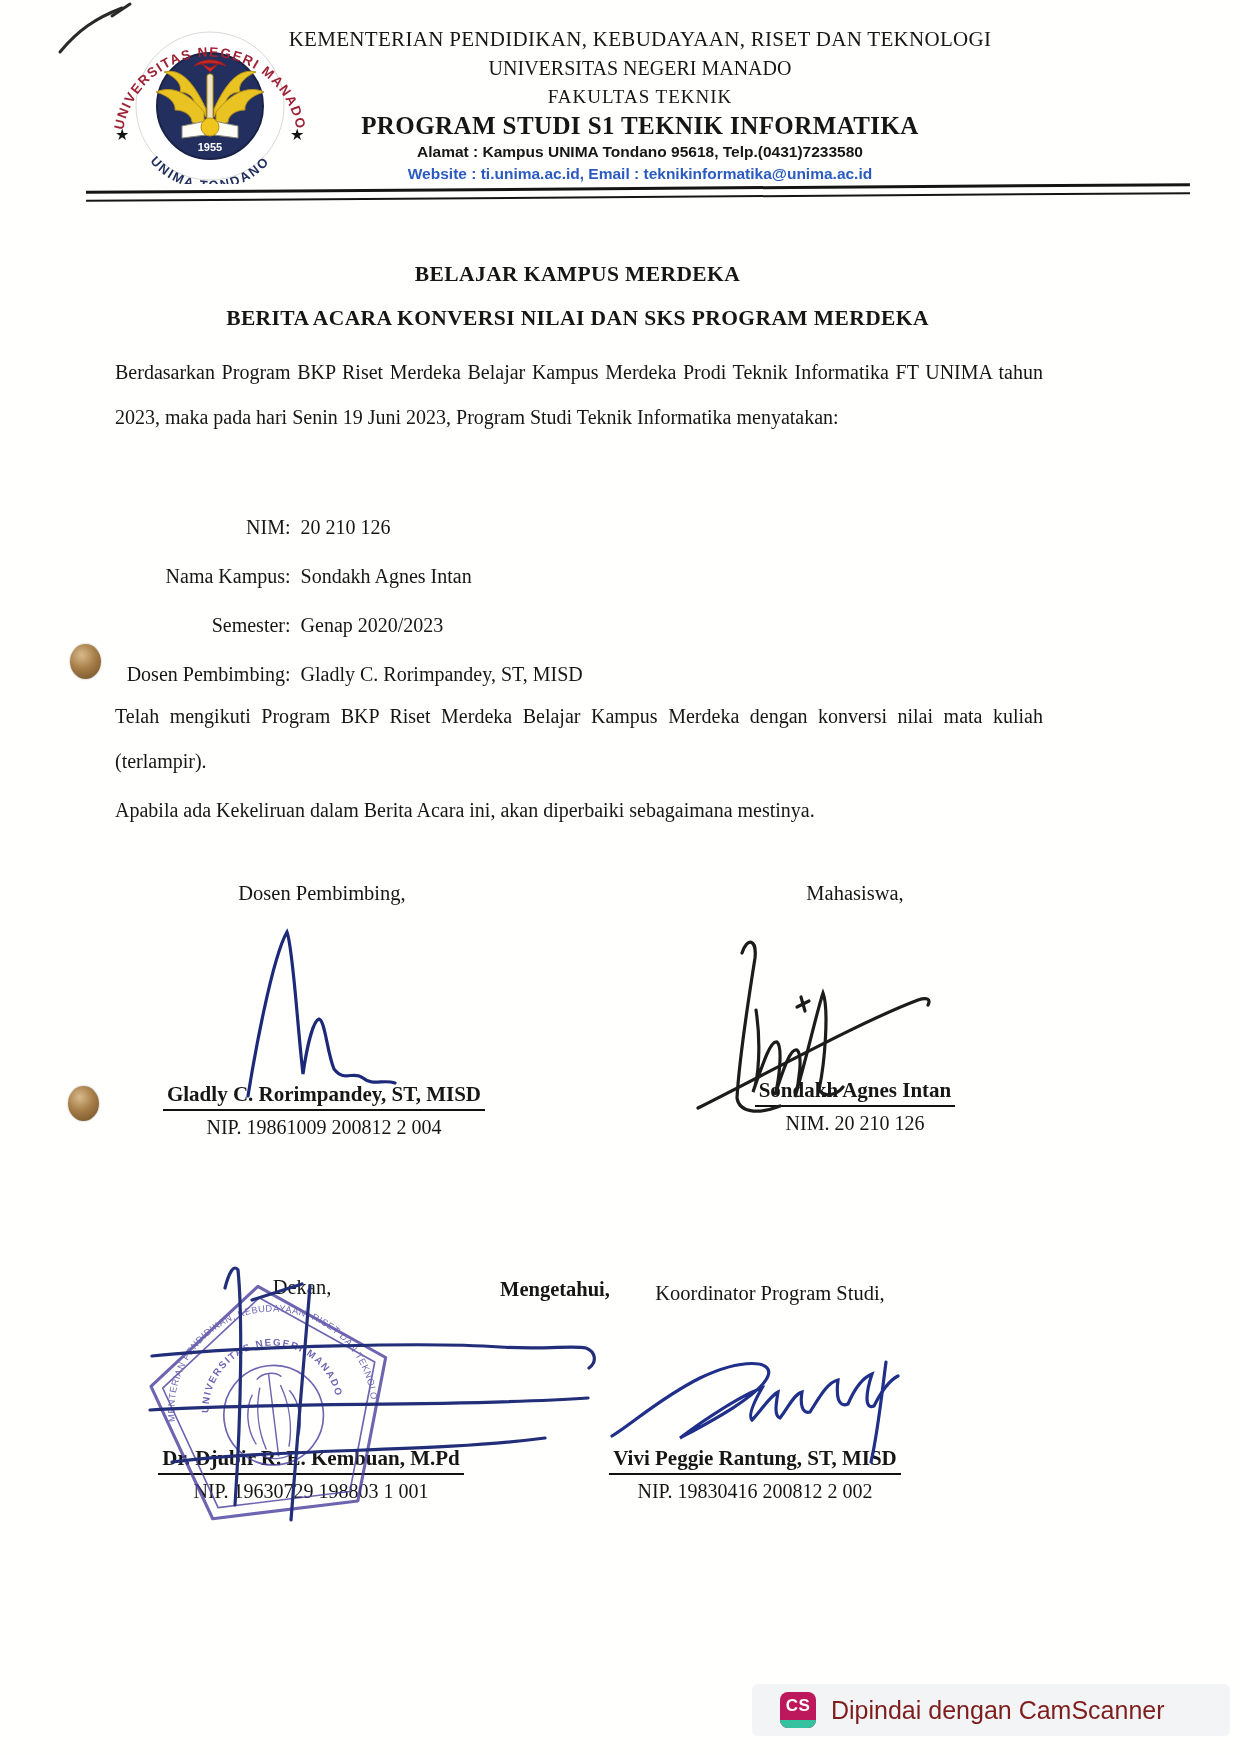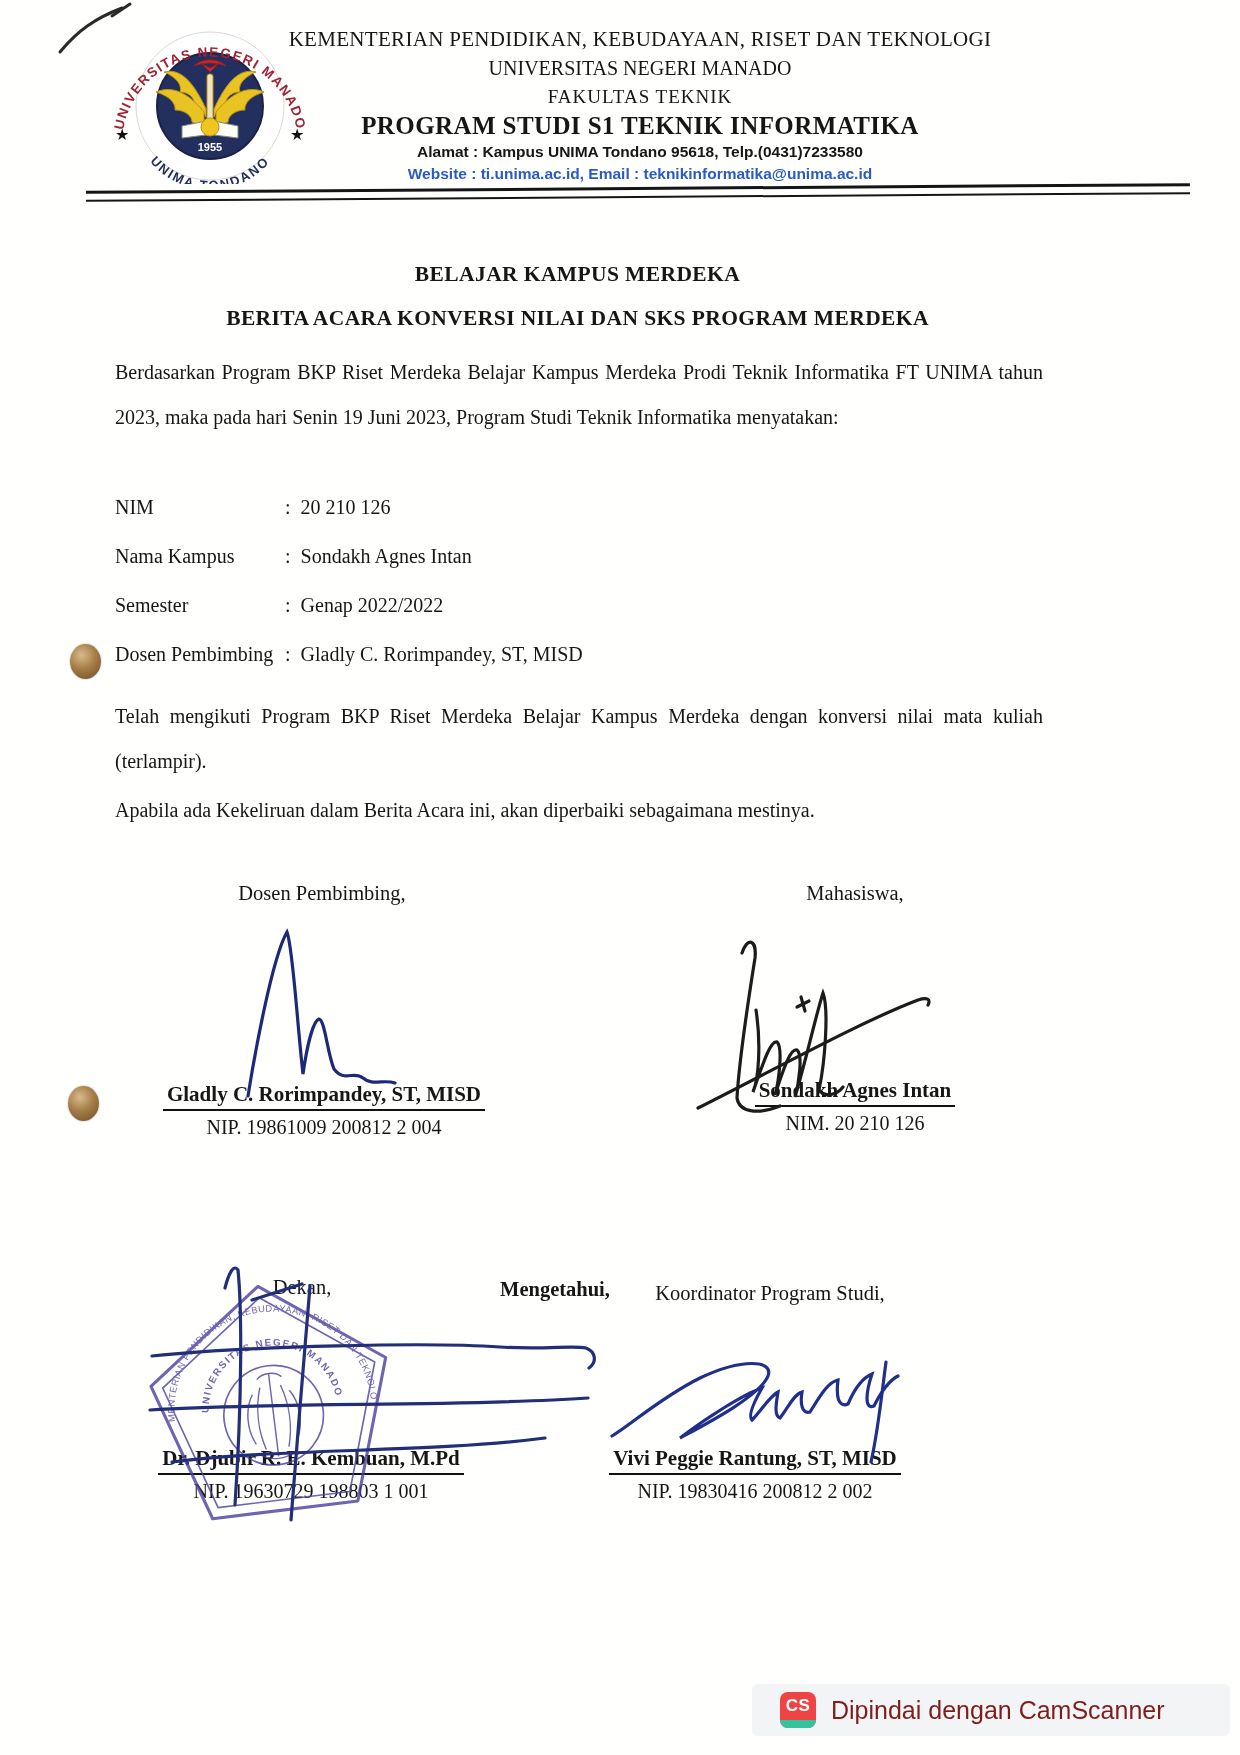--- a/index.html
+++ b/index.html
@@ -23,40 +23,40 @@
     border-top:3.5px solid #151515; border-bottom:2.5px solid #151515;
     transform:rotate(-0.4deg);}
   
   .doc-title{left:95px; top:252px; width:965px; text-align:center;
     font-weight:bold; font-size:21.5px; line-height:44px; letter-spacing:.4px;}
   .para{left:115px; width:928px; font-size:20px; line-height:45px;
     text-align:justify; text-justify:inter-word;}
   .para1{top:350px;}
   .para2{top:694px;}
   .para3{top:788px; text-align:left; white-space:nowrap;}
-  .fields{left:115px; top:496px; width:928px;}
+  .fields{left:115px; top:516px; width:928px;text-align:right;}
   .field-row{display:flex; height:49px; align-items:flex-start; font-size:20px;}
   .field-label{display:inline-block; min-width:170px;}
   .field-sep{display:inline-block; margin-right:10px;}
   
   .role{font-size:20.5px; text-align:center;}
   .sigblock{text-align:center;}
   .sig-name{font-size:21px; font-weight:bold; border-bottom:2.5px solid #111;
     display:inline-block; padding:0 4px 2px 4px; white-space:nowrap;}
   .sig-id{font-size:20px; margin-top:5px; white-space:nowrap;}
   .acknowledge{font-size:20.5px; font-weight:bold; text-align:center;}
   
   .punch{width:31px; height:35px; border-radius:50%;
     background:radial-gradient(circle at 38% 32%, #d9ba8c 0%, #a57d47 45%, #6d4d27 100%);
     box-shadow:0 0 2px rgba(0,0,0,.35);}
   
   .cs-badge{left:752px; top:1684px; width:478px; height:52px; background:#f3f4f5;
     border-radius:6px; display:flex; align-items:center; gap:15px; padding-left:28px;
     box-sizing:border-box; font-family:"Liberation Sans","DejaVu Sans",sans-serif;}
-  .cs-icon{width:36px; height:36px; border-radius:8px; background:#ef4444; position:relative;
+  .cs-icon{width:36px; height:36px; border-radius:8px; background:#be185d; position:relative;
     display:flex; align-items:flex-start; justify-content:center; overflow:hidden;}
   .cs-icon::after{content:""; position:absolute; left:0; bottom:0; width:100%; height:8px; background:#35c2a0;}
   .cs-icon span{color:#fff; font-weight:bold; font-size:17px; line-height:28px; letter-spacing:.5px;}
   .cs-text{color:#7f1d1d; font-size:25px;text-align:center;}
   svg{display:block;}
   .overlay{left:0; top:0; pointer-events:none;}
 </style>
 </head>
 <body>
 
@@ -122,21 +122,21 @@
       <span class="field-value">20 210 126</span>
     </div>
     <div class="field-row">
       <span class="field-label">Nama Kampus</span>
       <span class="field-sep">:</span>
       <span class="field-value">Sondakh Agnes Intan</span>
     </div>
     <div class="field-row">
       <span class="field-label">Semester</span>
       <span class="field-sep">:</span>
-      <span class="field-value">Genap 2022/2022</span>
+      <span class="field-value">Genap 2020/2023</span>
     </div>
     <div class="field-row">
       <span class="field-label">Dosen Pembimbing</span>
       <span class="field-sep">:</span>
       <span class="field-value">Gladly C. Rorimpandey, ST, MISD</span>
     </div>
   </div>
 
   <div class="abs para para2">Telah mengikuti Program BKP Riset Merdeka Belajar Kampus Merdeka dengan konversi nilai mata kuliah (terlampir).</div>
   <div class="abs para para3">Apabila ada Kekeliruan dalam Berita Acara ini, akan diperbaiki sebagaimana mestinya.</div>

